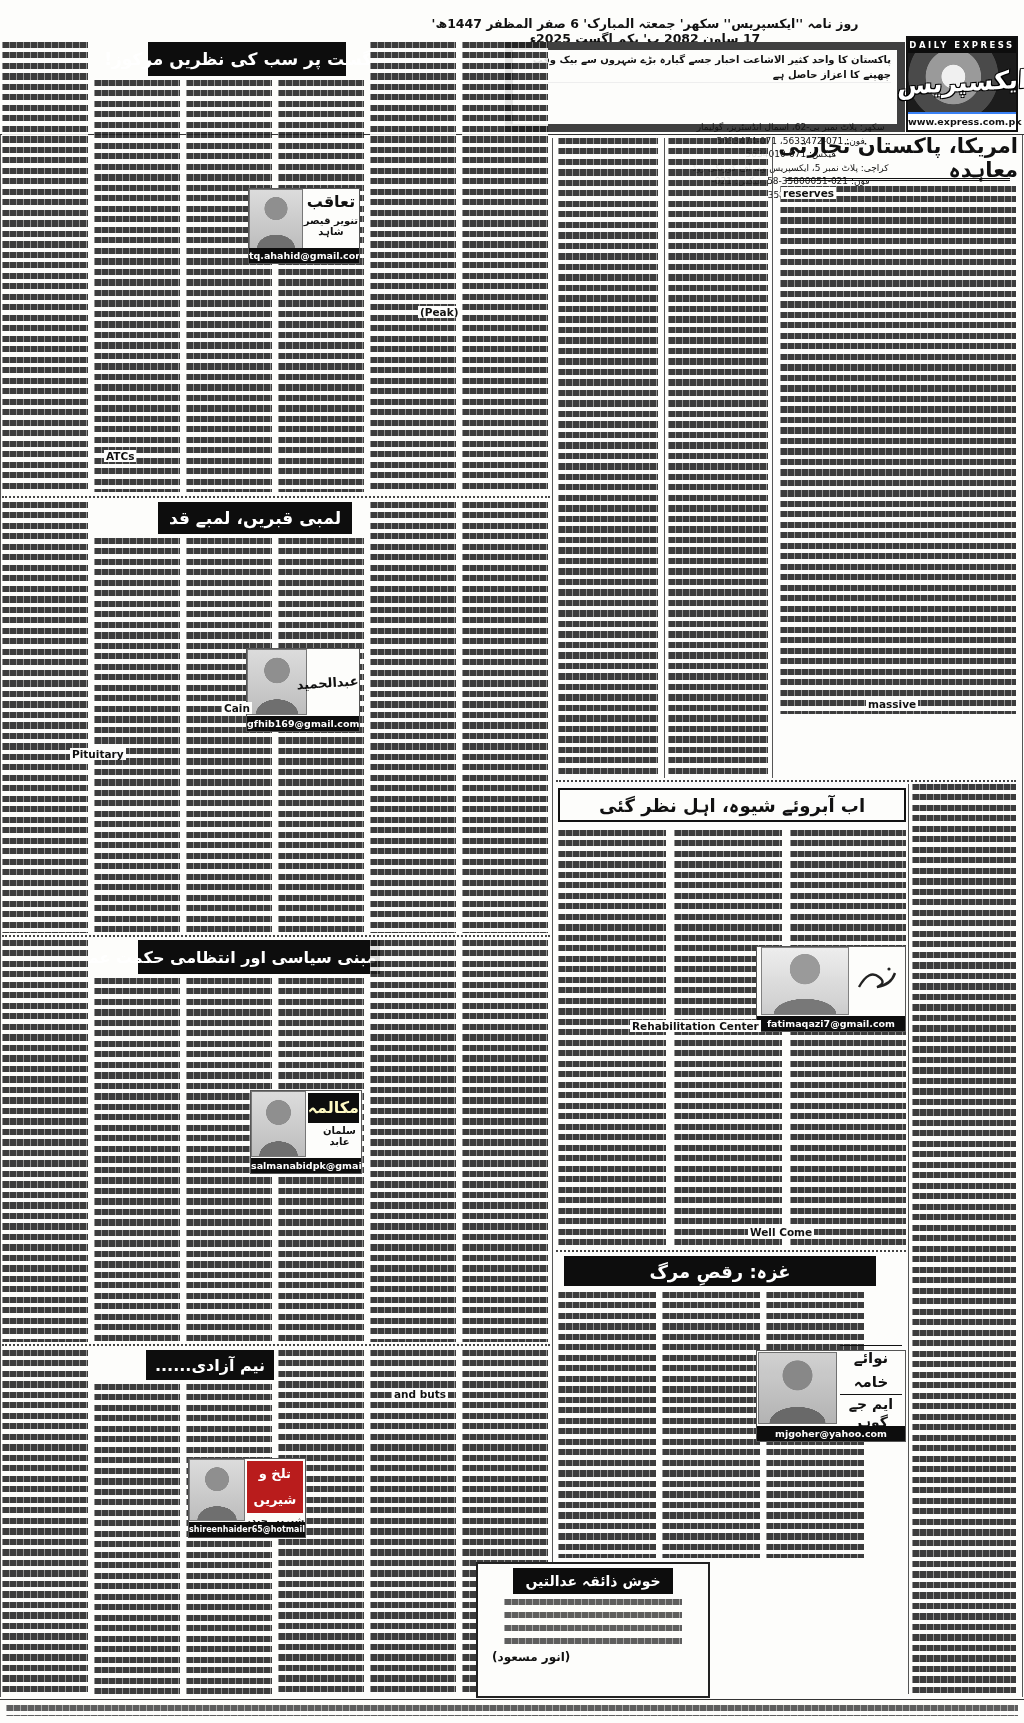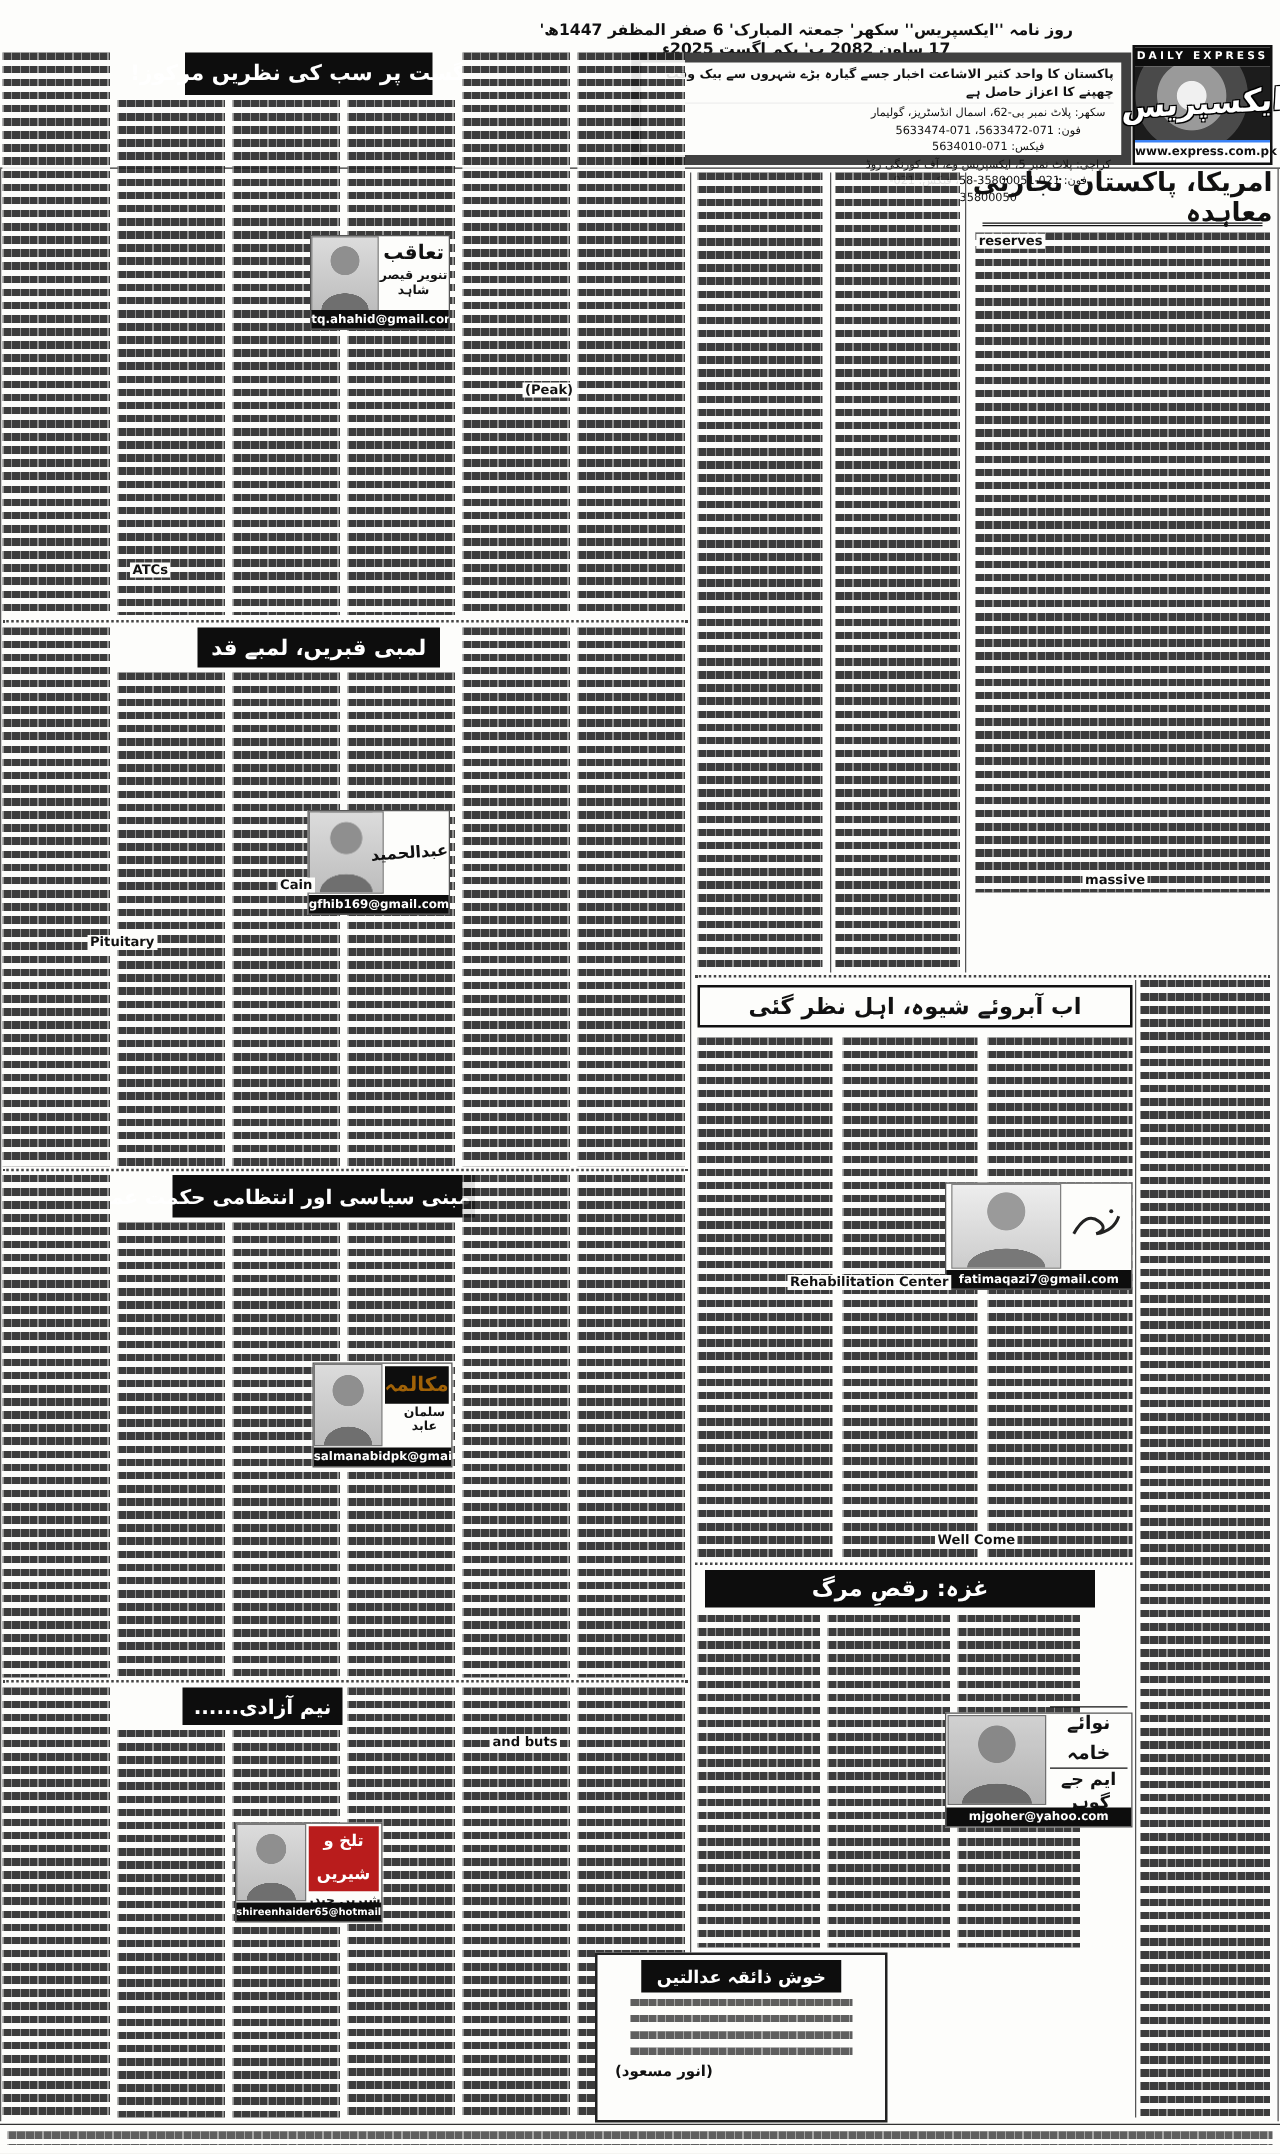--- a/index.html
+++ b/index.html
@@ -48,21 +48,21 @@
 </head>
 <body>
 
 <div id="page">
 
   <div class="abs" style="left:430px;top:16px;width:430px;font-size:12.5px;font-weight:bold;text-align:center;">روز نامہ ''ایکسپریس'' سکھر' جمعتہ المبارک' 6 صفر المظفر 1447ھ' 17 ساون 2082 ب' یکم اگست 2025ء</div>
 
   <div class="abs" style="left:505px;top:42px;width:400px;height:90px;border:8px solid #404040;padding:2px 6px;">
     <div style="font-size:10px;font-weight:bold;text-align:right;line-height:15px;border-bottom:1px solid #eee;">پاکستان کا واحد کثیر الاشاعت اخبار جسے گیارہ بڑے شہروں سے بیک وقت چھپنے کا اعزاز حاصل ہے</div>
     <div style="display:flex;direction:rtl;">
-      <div style="width:54%;font-size:9px;line-height:13.5px;text-align:center;padding-top:2px;">
+      <div style="width:54%;font-size:9px;line-height:13.5px;text-align:center;padding-top:2px;margin-top:36px;">
         <div>سکھر: پلاٹ نمبر بی-62، اسمال انڈسٹریز، گولیمار</div>
         <div>فون: 071-5633472، 071-5633474</div>
         <div>فیکس: 071-5634010</div>
         <div>کراچی: پلاٹ نمبر 5، ایکسپریس وے، آف کورنگی روڈ</div>
         <div>فون: 021-35800051-58، فیکس: 021-35800050</div>
       </div>
     </div>
   </div>
 
   <div id="mast" class="abs" style="left:906px;top:36px;width:112px;height:96px;">
@@ -130,21 +130,21 @@
   <div class="abs gk" style="left:2px;top:940px;width:86px;height:402px;"></div>
   <div class="abs gk" style="left:94px;top:978px;width:86px;height:364px;"></div>
   <div class="abs gk" style="left:186px;top:978px;width:86px;height:364px;"></div>
   <div class="abs gk" style="left:278px;top:978px;width:86px;height:364px;"></div>
   <div class="abs gk" style="left:370px;top:940px;width:86px;height:402px;"></div>
   <div class="abs gk" style="left:462px;top:940px;width:86px;height:402px;"></div>
 
   <div class="abs authorbox" style="left:250px;top:1090px;width:112px;height:84px;">
     <div style="display:flex;direction:rtl;height:66px;">
       <div style="width:50%;text-align:center;">
-        <div class="calli" style="font-size:16px;line-height:30px;background:#0d0d0d;color:#a16207;margin:2px;">مکالمہ</div>
+        <div class="calli" style="font-size:16px;line-height:30px;background:#0d0d0d;color:#fef9c3;margin:2px;">مکالمہ</div>
         <div style="font-size:10px;font-weight:bold;margin-left:12px;">سلمان عابد</div>
       </div>
       <div class="photo" style="width:48%;height:64px;"></div>
     </div>
     <div class="email">salmanabidpk@gmail.com</div>
   </div>
 
   <div class="abs dotted" style="left:2px;top:1344px;width:548px;"></div>
 
   <div class="abs bar" style="left:146px;top:1350px;width:128px;height:30px;font-size:16px;">نیم آزادی......</div>
@@ -200,21 +200,21 @@
   <span class="frag" style="left:630px;top:1020px;">Rehabilitation Center</span>
 
   <div class="abs dotted" style="left:556px;top:1250px;width:350px;"></div>
 
   <span class="frag" style="left:748px;top:1226px;">Well Come</span>
   <div class="abs bar" style="left:564px;top:1256px;width:312px;height:30px;font-size:18px;">غزہ: رقصِ مرگ</div>
   <div class="abs gk" style="left:558px;top:1292px;width:98px;height:266px;"></div>
   <div class="abs gk" style="left:662px;top:1292px;width:98px;height:266px;"></div>
   <div class="abs gk" style="left:766px;top:1292px;width:98px;height:266px;"></div>
 
-  <div class="abs authorbox" style="left:756px;top:1350px;width:150px;height:92px;margin-top:20px;">
+  <div class="abs authorbox" style="left:756px;top:1350px;width:150px;height:92px;">
     <div style="display:flex;direction:rtl;height:74px;align-items:center;">
       <div style="width:46%;text-align:center;">
         <div class="calli" style="font-size:15px;line-height:24px;border-top:1px solid #111;border-bottom:1px solid #111;margin:0 3px;">نوائے خامہ</div>
         <div style="font-size:14px;font-weight:bold;line-height:18px;">ایم جے گوہر</div>
       </div>
       <div class="photo" style="width:52%;height:70px;filter:brightness(.95);"></div>
     </div>
     <div class="email">mjgoher@yahoo.com</div>
   </div>
 

